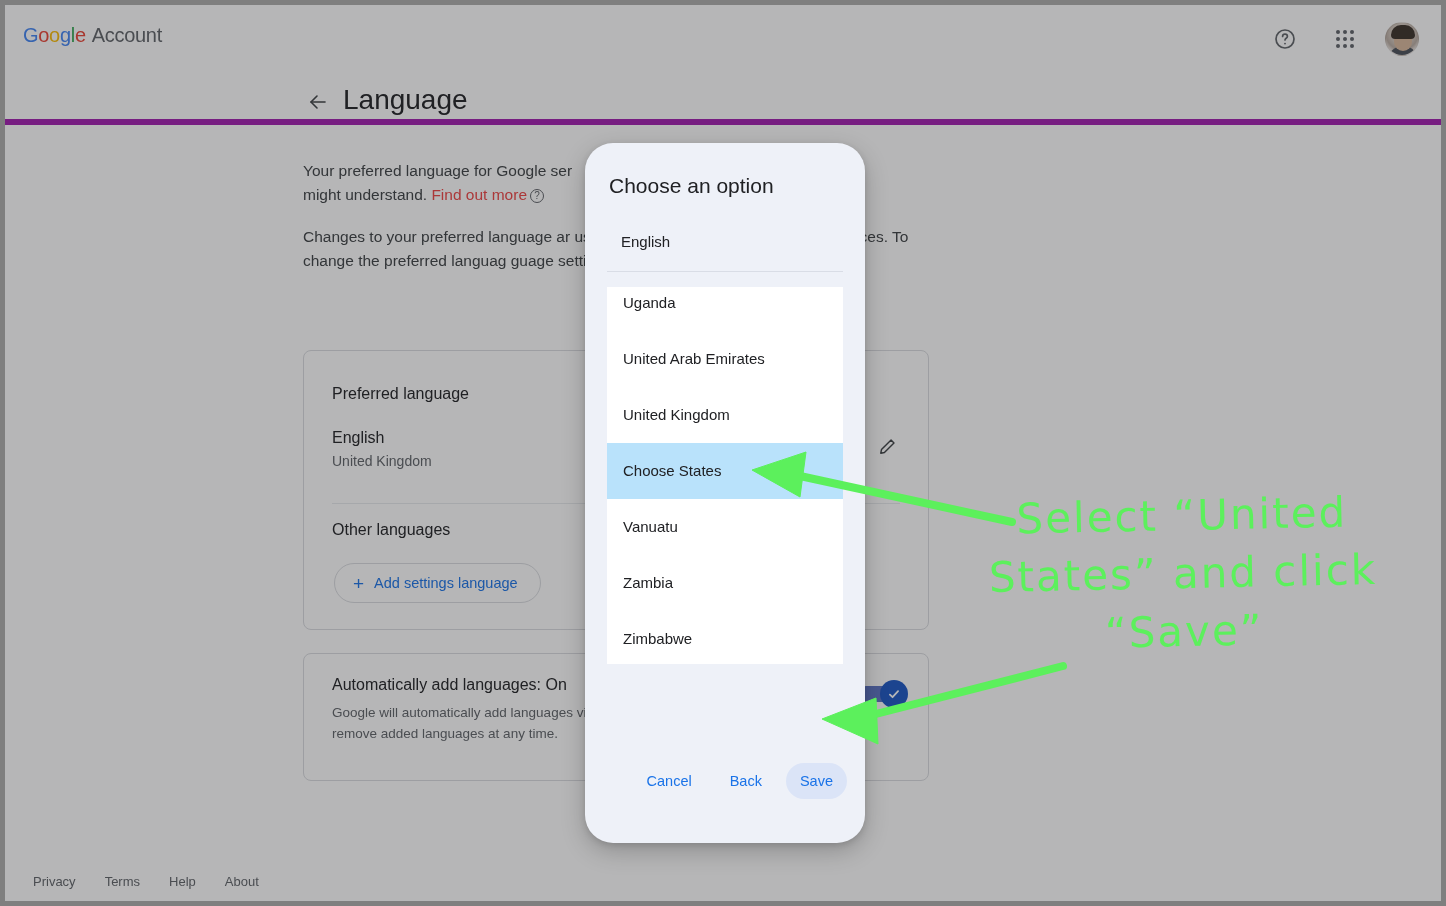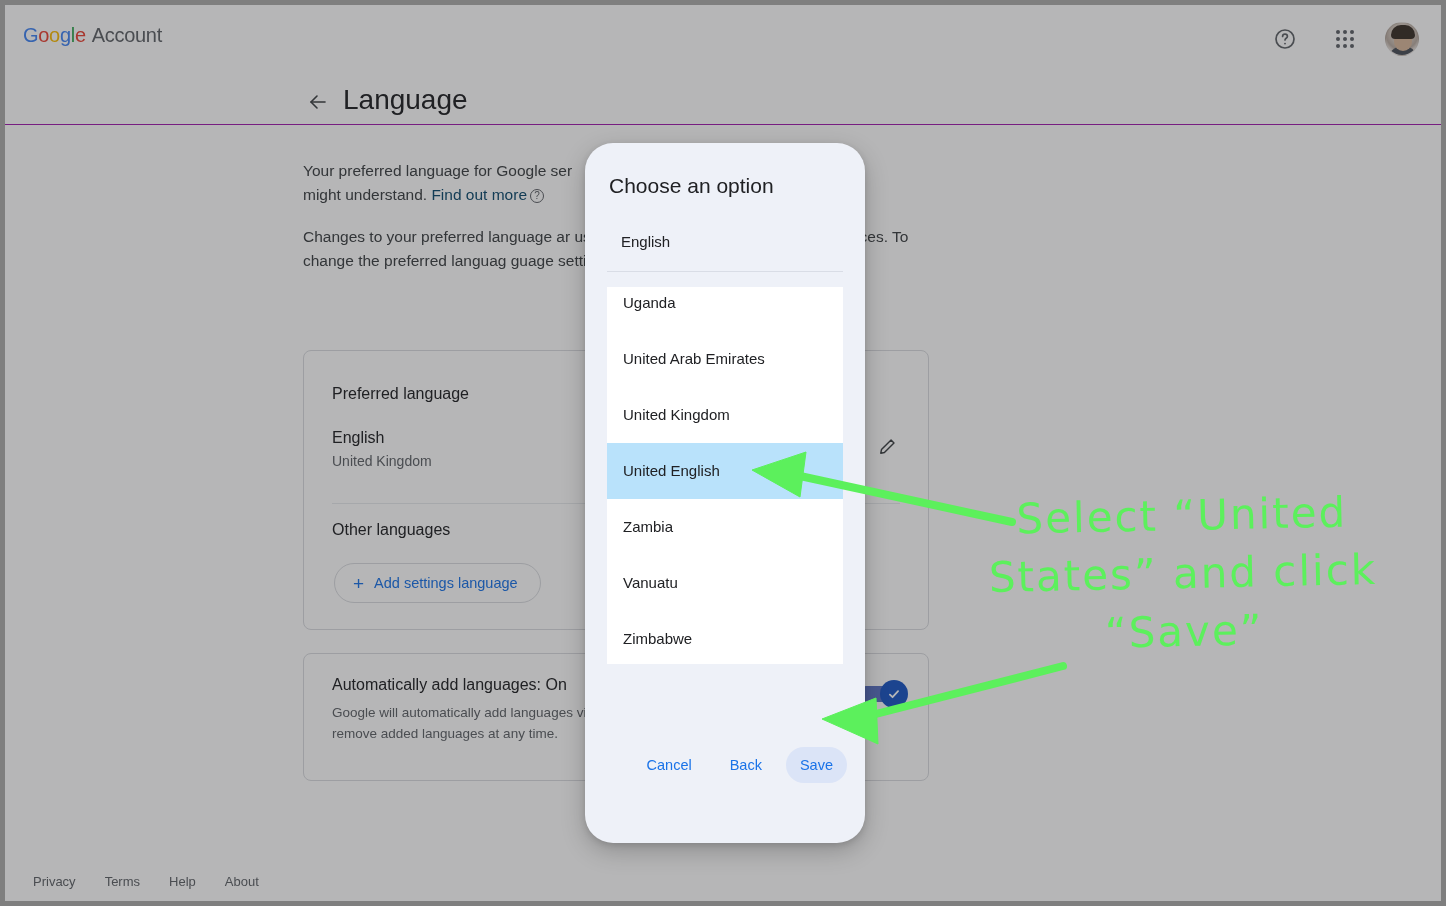--- a/index.html
+++ b/index.html
@@ -117,21 +117,21 @@
 
   
   #title-row {
     position: absolute;
     left: 0; top: 70px;
     width: 1436px;
     height: 50px;
     background: #ffffff;
     display: flex;
     align-items: center;
-    border-bottom: 1px solid #a21caf;
+    border-bottom: 6px solid #a21caf;
   }
   #back-arrow {
     position: absolute;
     left: 298px;
     top: 12px;
     width: 30px; height: 30px;
     display: flex; align-items: center; justify-content: center;
     cursor: pointer;
   }
   #page-title {
@@ -160,21 +160,21 @@
     top: 33px;
     width: 648px;
   }
   #intro p {
     font-size: 15.5px;
     line-height: 24px;
     color: #3c4043;
     margin-bottom: 18px;
   }
   #intro a.link {
-    color: #0c4a6e;
+    color: #ef4444;
     text-decoration: none;
     cursor: pointer;
   }
   .help-circle {
     display: inline-block;
     width: 14px; height: 14px;
     border: 1.3px solid #5f6368;
     border-radius: 50%;
     font-size: 10px;
     line-height: 12px;
@@ -344,20 +344,21 @@
     position: relative;
     top: -12px;
   }
 
   #dialog-actions {
     position: absolute;
     left: 0; bottom: 0;
     width: 280px;
     height: 96px;
     display: flex;
+    align-items: center;
     justify-content: flex-end;
     gap: 10px;
     padding-right: 18px;
     padding-bottom: 28px;
   }
   .dlg-btn {
     height: 36px;
     padding: 0 14px;
     border: none;
     background: transparent;
@@ -499,23 +500,23 @@
   <div id="dialog">
     <div id="dialog-title">Choose an option</div>
     <div id="dialog-lang">English</div>
     <div id="dialog-sep"></div>
 
     <div id="dialog-list">
       <div class="scroll-inner">
         <div class="list-item">Uganda</div>
         <div class="list-item">United Arab Emirates</div>
         <div class="list-item">United Kingdom</div>
-        <div class="list-item selected">United English</div>
+        <div class="list-item selected">Choose States</div>
+        <div class="list-item">Vanuatu</div>
         <div class="list-item">Zambia</div>
-        <div class="list-item">Vanuatu</div>
         <div class="list-item">Zimbabwe</div>
       </div>
     </div>
 
     <div id="dialog-actions">
       <button class="dlg-btn">Cancel</button>
       <button class="dlg-btn">Back</button>
       <button class="dlg-btn hovered">Save</button>
     </div>
   </div>

